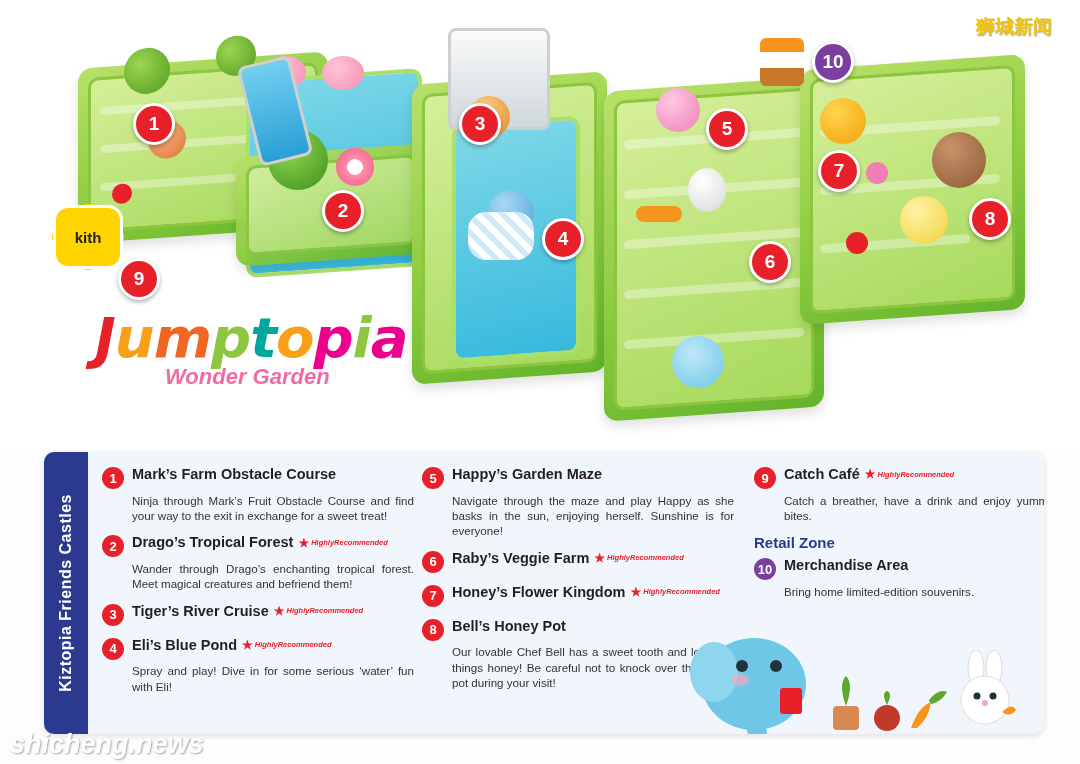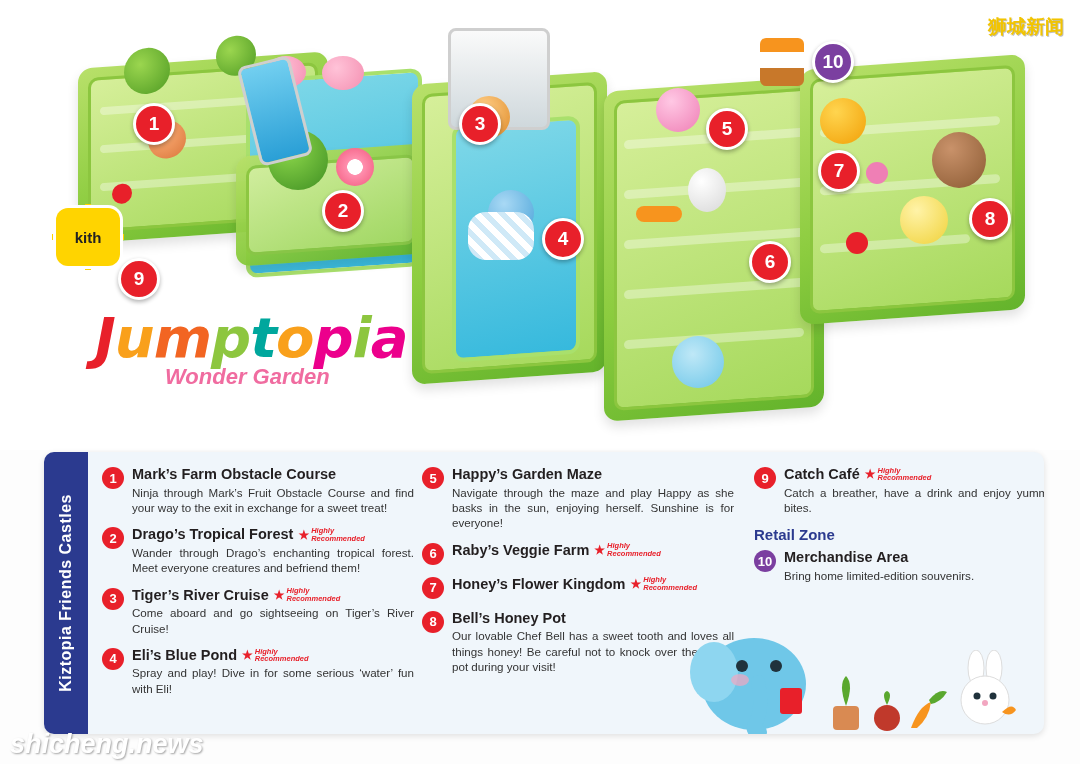--- a/index.html
+++ b/index.html
@@ -87,21 +87,21 @@
   .logo-main span{display:inline-block;}
   .logo-sub{
     margin-top:-6px;margin-left:70px;
     font-size:22px;font-style:italic;font-weight:bold;
     color:#f06ca0;
     -webkit-text-stroke:2px #ffffff;
     paint-order:stroke fill;
   }
   
   .wm-cn{
-    position:absolute;right:16px;top:14px;
+    position:absolute;right:28px;top:14px;
     color:#f2c400;font-size:19px;font-weight:bold;
     font-family:"DejaVu Sans", sans-serif;
     text-shadow:1px 1px 0 rgba(0,0,0,.25);
   }
   .wm-site{
     position:absolute;left:10px;bottom:4px;
     color:#ffffff;font-size:27px;font-weight:bold;font-style:italic;
     text-shadow:1px 1px 2px rgba(0,0,0,.35);
   }
   
@@ -135,30 +135,30 @@
     display:flex;align-items:center;justify-content:center;
     margin-top:1px;
   }
   .num.purple{background:#7b3fa0;}
   .itxt{flex:1;}
   .ititle{
     font-size:14.5px;font-weight:bold;color:#231f20;
     display:flex;align-items:center;gap:5px;line-height:1.15;
   }
   .idesc{
-    font-size:11.6px;color:#333;line-height:1.32;margin-top:2px;
+    font-size:11.6px;color:#333;line-height:1.32;margin-top:10px;
     text-align:justify;
   }
   .rec{
     display:inline-flex;align-items:center;gap:2px;
     color:#e8202a;font-size:7.5px;font-weight:bold;line-height:1.0;
     font-style:italic;
   }
   .rec .star{color:#e8202a;font-size:12px;font-style:normal;}
-  .rec .two{display:flex;flex-direction:column;}
+  .rec .two{display:flex;flex-direction:row;}
   .retail-head{
     color:#2b3a8f;font-size:15px;font-weight:bold;
     margin:10px 0 6px 0;
   }
   
   .eleph{position:absolute;right:210px;bottom:0;width:150px;height:120px;}
   .bunny{position:absolute;right:24px;bottom:4px;width:70px;height:80px;}
   .veg{position:absolute;right:95px;bottom:2px;width:120px;height:60px;}
 </style>
 </head>
@@ -311,38 +311,37 @@
             <div class="ititle">
               <span>Drago’s Tropical Forest</span>
               <span class="rec">
                 <span class="star">★</span>
                 <span class="two">
                   <span>Highly</span>
                   <span>Recommended</span>
                 </span>
               </span>
             </div>
-            <div class="idesc">Wander through Drago’s enchanting tropical forest. Meet everyone creatures and befriend them!</div>
+            <div class="idesc">Wander through Drago’s enchanting tropical forest. Meet magical creatures and befriend them!</div>
           </div>
         </div>
 
         <div class="item">
           <div class="num">3</div>
           <div class="itxt">
             <div class="ititle">
               <span>Tiger’s River Cruise</span>
               <span class="rec">
                 <span class="star">★</span>
                 <span class="two">
                   <span>Highly</span>
                   <span>Recommended</span>
                 </span>
               </span>
             </div>
-            <div class="idesc">Come aboard and go sightseeing on Tiger’s River Cruise!</div>
           </div>
         </div>
 
         <div class="item">
           <div class="num">4</div>
           <div class="itxt">
             <div class="ititle">
               <span>Eli’s Blue Pond</span>
               <span class="rec">
                 <span class="star">★</span>

